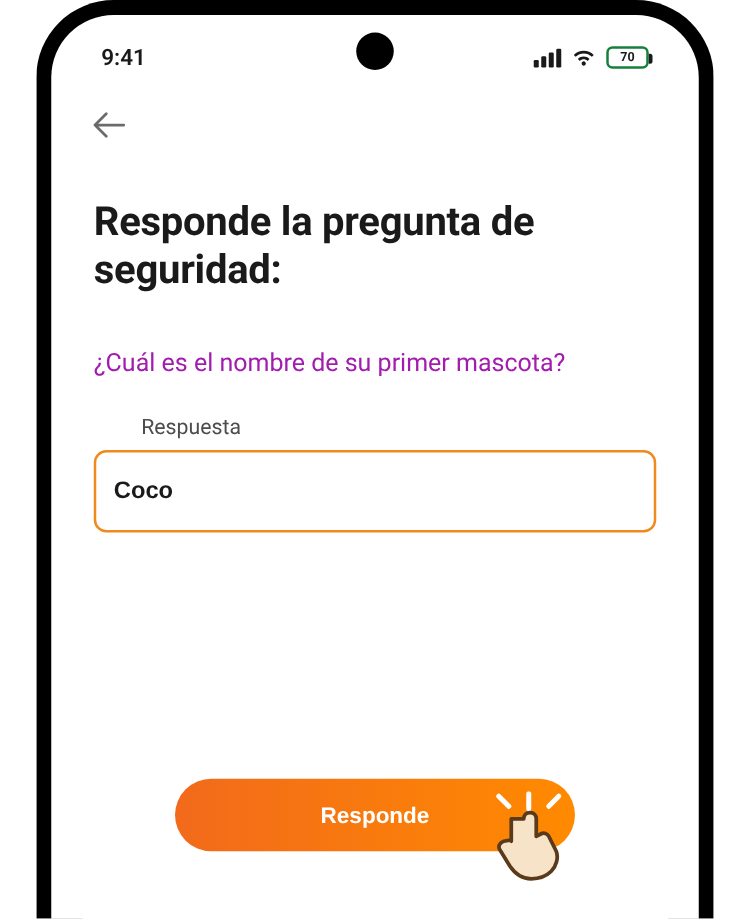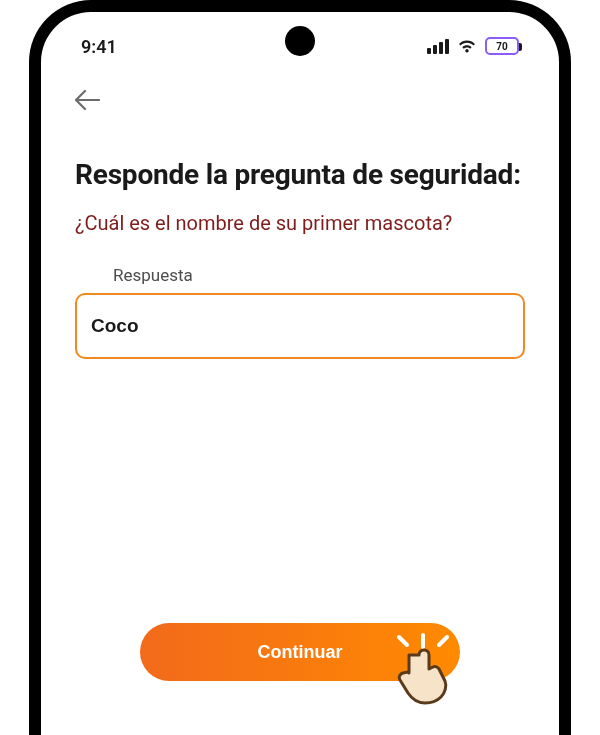--- a/index.html
+++ b/index.html
@@ -62,33 +62,33 @@
       font-weight: 600;
       font-size: 18px;
       color: #1a1a1a;
     }
     .status-right { display: flex; align-items: center; gap: 8px; }
     .bars { display: flex; align-items: flex-end; gap: 2px; }
     .bars span { width: 4px; background: #1a1a1a; border-radius: 1px; }
     .bars span:nth-child(1){height:6px;} .bars span:nth-child(2){height:9px;}
     .bars span:nth-child(3){height:12px;} .bars span:nth-child(4){height:15px;}
     .battery-pill {
-      width: 34px; height: 18px; border: 2px solid #8b5cf6; border-radius: 5px;
+      width: 34px; height: 18px; border: 2px solid #15803d; border-radius: 5px;
       position: relative; display:flex; align-items:center; justify-content:center;
       font-size: 10px; font-weight:700;
     }
     .battery-pill::after{
       content:""; position:absolute; right:-5px; top:4px; width:3px; height:8px;
       background:#1a1a1a; border-radius:0 2px 2px 0;
     }
     .nav-bar { padding: 20px 28px 0 28px; }
     .back-btn { width: 36px; height: 36px; display:flex; align-items:center; justify-content:center; cursor:pointer; }
     .content { padding: 40px 34px 0 34px; }
-    .title { font-size: 28px; font-weight: 700; color: #1a1a1a; margin-bottom: 20px; letter-spacing: -0.2px; }
-    .question { font-size: 20px; color: #7f1d1d; margin-bottom: 30px; }
+    .title { font-size: 32px; font-weight: 700; color: #1a1a1a; margin-bottom: 44px; letter-spacing: -0.2px; }
+    .question { font-size: 20px; color: #a21caf; margin-bottom: 30px; }
     .field-label { font-size: 17px; color: #4d4d4d; margin-bottom: 8px; display:block;margin-left:38px; }
     .answer-input {
       width: 100%;
       height: 66px;
       border: 2px solid #f08a1f;
       border-radius: 10px;
       padding: 0 14px;
       font-size: 19px;
       font-weight: 700;
       color: #1a1a1a;
@@ -149,21 +149,21 @@
     </div>
   </div>
 
   <div class="content">
     <h1 class="title">Responde la pregunta de seguridad:</h1>
     <p class="question">¿Cuál es el nombre de su primer mascota?</p>
     <label class="field-label">Respuesta</label>
     <input class="answer-input" type="text" value="Coco" style="">
   </div>
 
-  <button class="continue-btn">Continuar</button>
+  <button class="continue-btn">Responde</button>
 
   <svg class="tap-hand" viewBox="0 0 70 80">
     <g>
       <line x1="30" y1="6" x2="30" y2="-6" stroke="#fff" stroke-width="4" stroke-linecap="round" transform="translate(0,8)"></line>
       <line x1="14" y1="12" x2="6" y2="4" stroke="#fff" stroke-width="4" stroke-linecap="round"></line>
       <line x1="46" y1="12" x2="54" y2="4" stroke="#fff" stroke-width="4" stroke-linecap="round"></line>
     </g>
     <path d="M26 22c0-3 2-5 5-5s5 2 5 5v14l4-2c2-1 5 0 6 2l6 12c2 5 0 12-4 16-4 4-10 6-16 6-7 0-13-4-17-10l-8-13c-2-3 0-6 3-7l5-1 1 1V22z" fill="#f7e3c8" stroke="#5a3a1a" stroke-width="3" stroke-linejoin="round"></path>
   </svg>
 </div>

